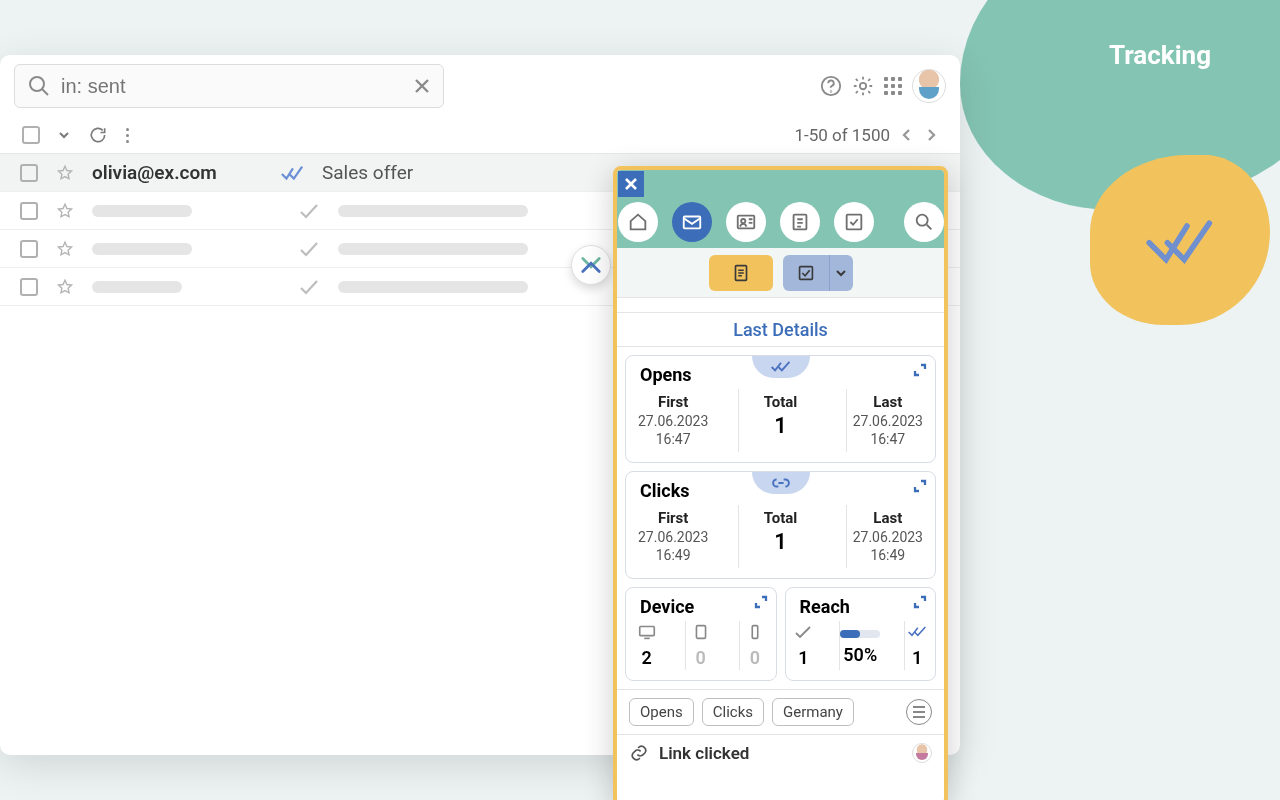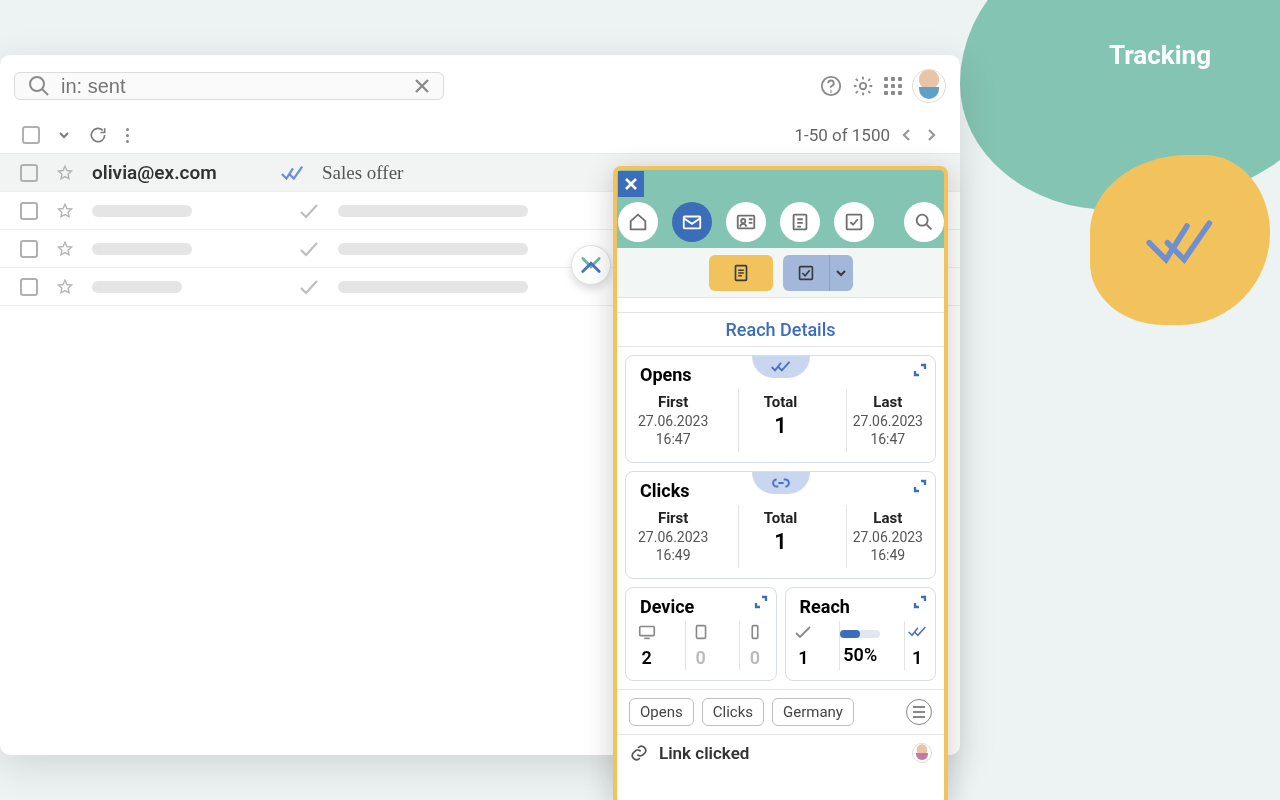--- a/index.html
+++ b/index.html
@@ -36,21 +36,21 @@
   .tab {
     position:absolute; left:0; top:18px; height:36px; padding:0 14px;
     background:#fff; border-radius:10px 10px 0 0; display:flex; align-items:center; gap:8px;
     font-size:15px; color:#888;
   }
   .tab .close { width:14px; height:14px; stroke:#777; stroke-width:2; fill:none; }
 
   
   .searchrow { display:flex; align-items:center; height:62px; padding:0 14px; gap:10px; }
   .searchbox {
-    flex:0 0 430px; height:28px; border:1px solid #dcdcdc; border-radius:6px;
+    flex:0 0 430px; height:44px; border:1px solid #dcdcdc; border-radius:6px;
     display:flex; align-items:center; padding:0 12px; gap:10px; background:#fafafa;
   }
   .searchbox input { border:none; outline:none; background:transparent; font-size:20px; color:#757575; flex:1; }
   .icbtn { width:24px; height:24px; stroke:#8a8a8a; fill:none; stroke-width:2; cursor:pointer; }
   .spacer { flex:1; }
   .avatar {
     width:34px; height:34px; border-radius:50%; background: radial-gradient(circle at 50% 30%, #e8c4a8 0 35%, #fff 38% 100%);
     position:relative; border:1px solid #ddd;
   }
   .avatar::after{content:"";position:absolute;left:6px;right:6px;bottom:3px;height:12px;background:#5fa0c8;border-radius:0 0 16px 16px;}
@@ -76,21 +76,21 @@
   .rows { border-top:1px solid #e6e6e6; }
   .row {
     display:flex; align-items:center; gap:18px; height:38px; padding:0 20px;
     border-bottom:1px solid #eee;
   }
   .row.sel { background:#f1f4f3; }
   .star { width:18px;height:18px;stroke:#b3b3b3;fill:none;stroke-width:1.8; }
   .sender { width:170px; font-size:19px; color:#333; font-weight:600; }
   .dblcheck { width:24px;height:18px;stroke:#6b8fd6;fill:none;stroke-width:2.4; }
   .singlecheck { width:22px;height:18px;stroke:#bdbdbd;fill:none;stroke-width:2.2; }
-  .subj { font-size:19px; color:#555;font-family:Liberation Serif, serif; }
+  .subj { font-size:19px; color:#555; }
   .ph { height:12px; background:#e5e5e5; border-radius:6px; }
   .ph.s100{width:100px;} .ph.s190{width:190px;} .ph.s20{width:20px;} .ph.s90{width:90px;}
   .ph.dark{background:#bfbfbf;}
   .endph{margin-left:auto;}
 
   
   .sidebadge {
     position:absolute; left:571px; top:190px; width:40px; height:40px;
     border-radius:50%; background:#fff; border:1px solid #e0e0e0;
     box-shadow:0 4px 10px rgba(0,0,0,.15);
@@ -387,21 +387,21 @@
             <svg viewBox="0 0 14 14" style="width:14px;height:14px;stroke:#3a3a3a;fill:none;stroke-width:2;">
               <path d="M3 5l4 4 4-4"></path>
             </svg>
           </div>
       </div>
     </div>
 
     <div class="section">
     </div>
 
-    <div class="hidedetails">Reach Details</div>
+    <div class="hidedetails">Last Details</div>
 
     <div class="cards">
       <div class="card">
         <div class="tabnotch">
             <svg viewBox="0 0 26 16">
               <path d="M2 8l4 4L13 3"></path>
               <path d="M10 8l4 4L23 2"></path>
             </svg>
           </div>
         <div class="expand"><svg viewBox="0 0 14 14">

